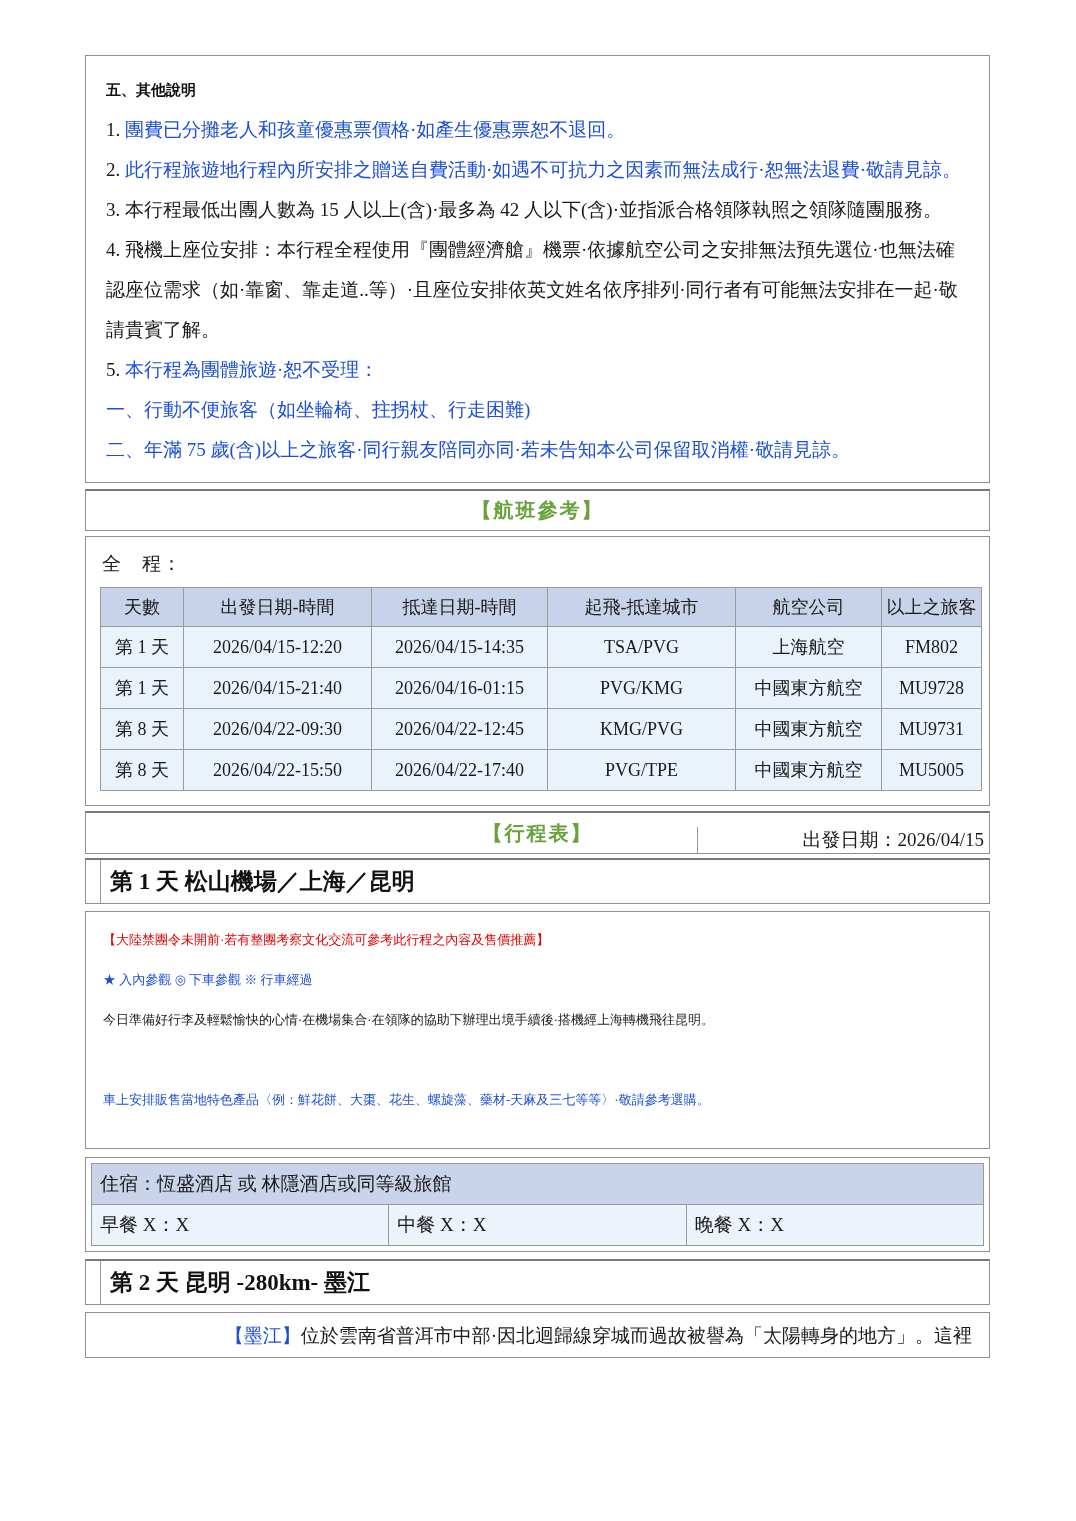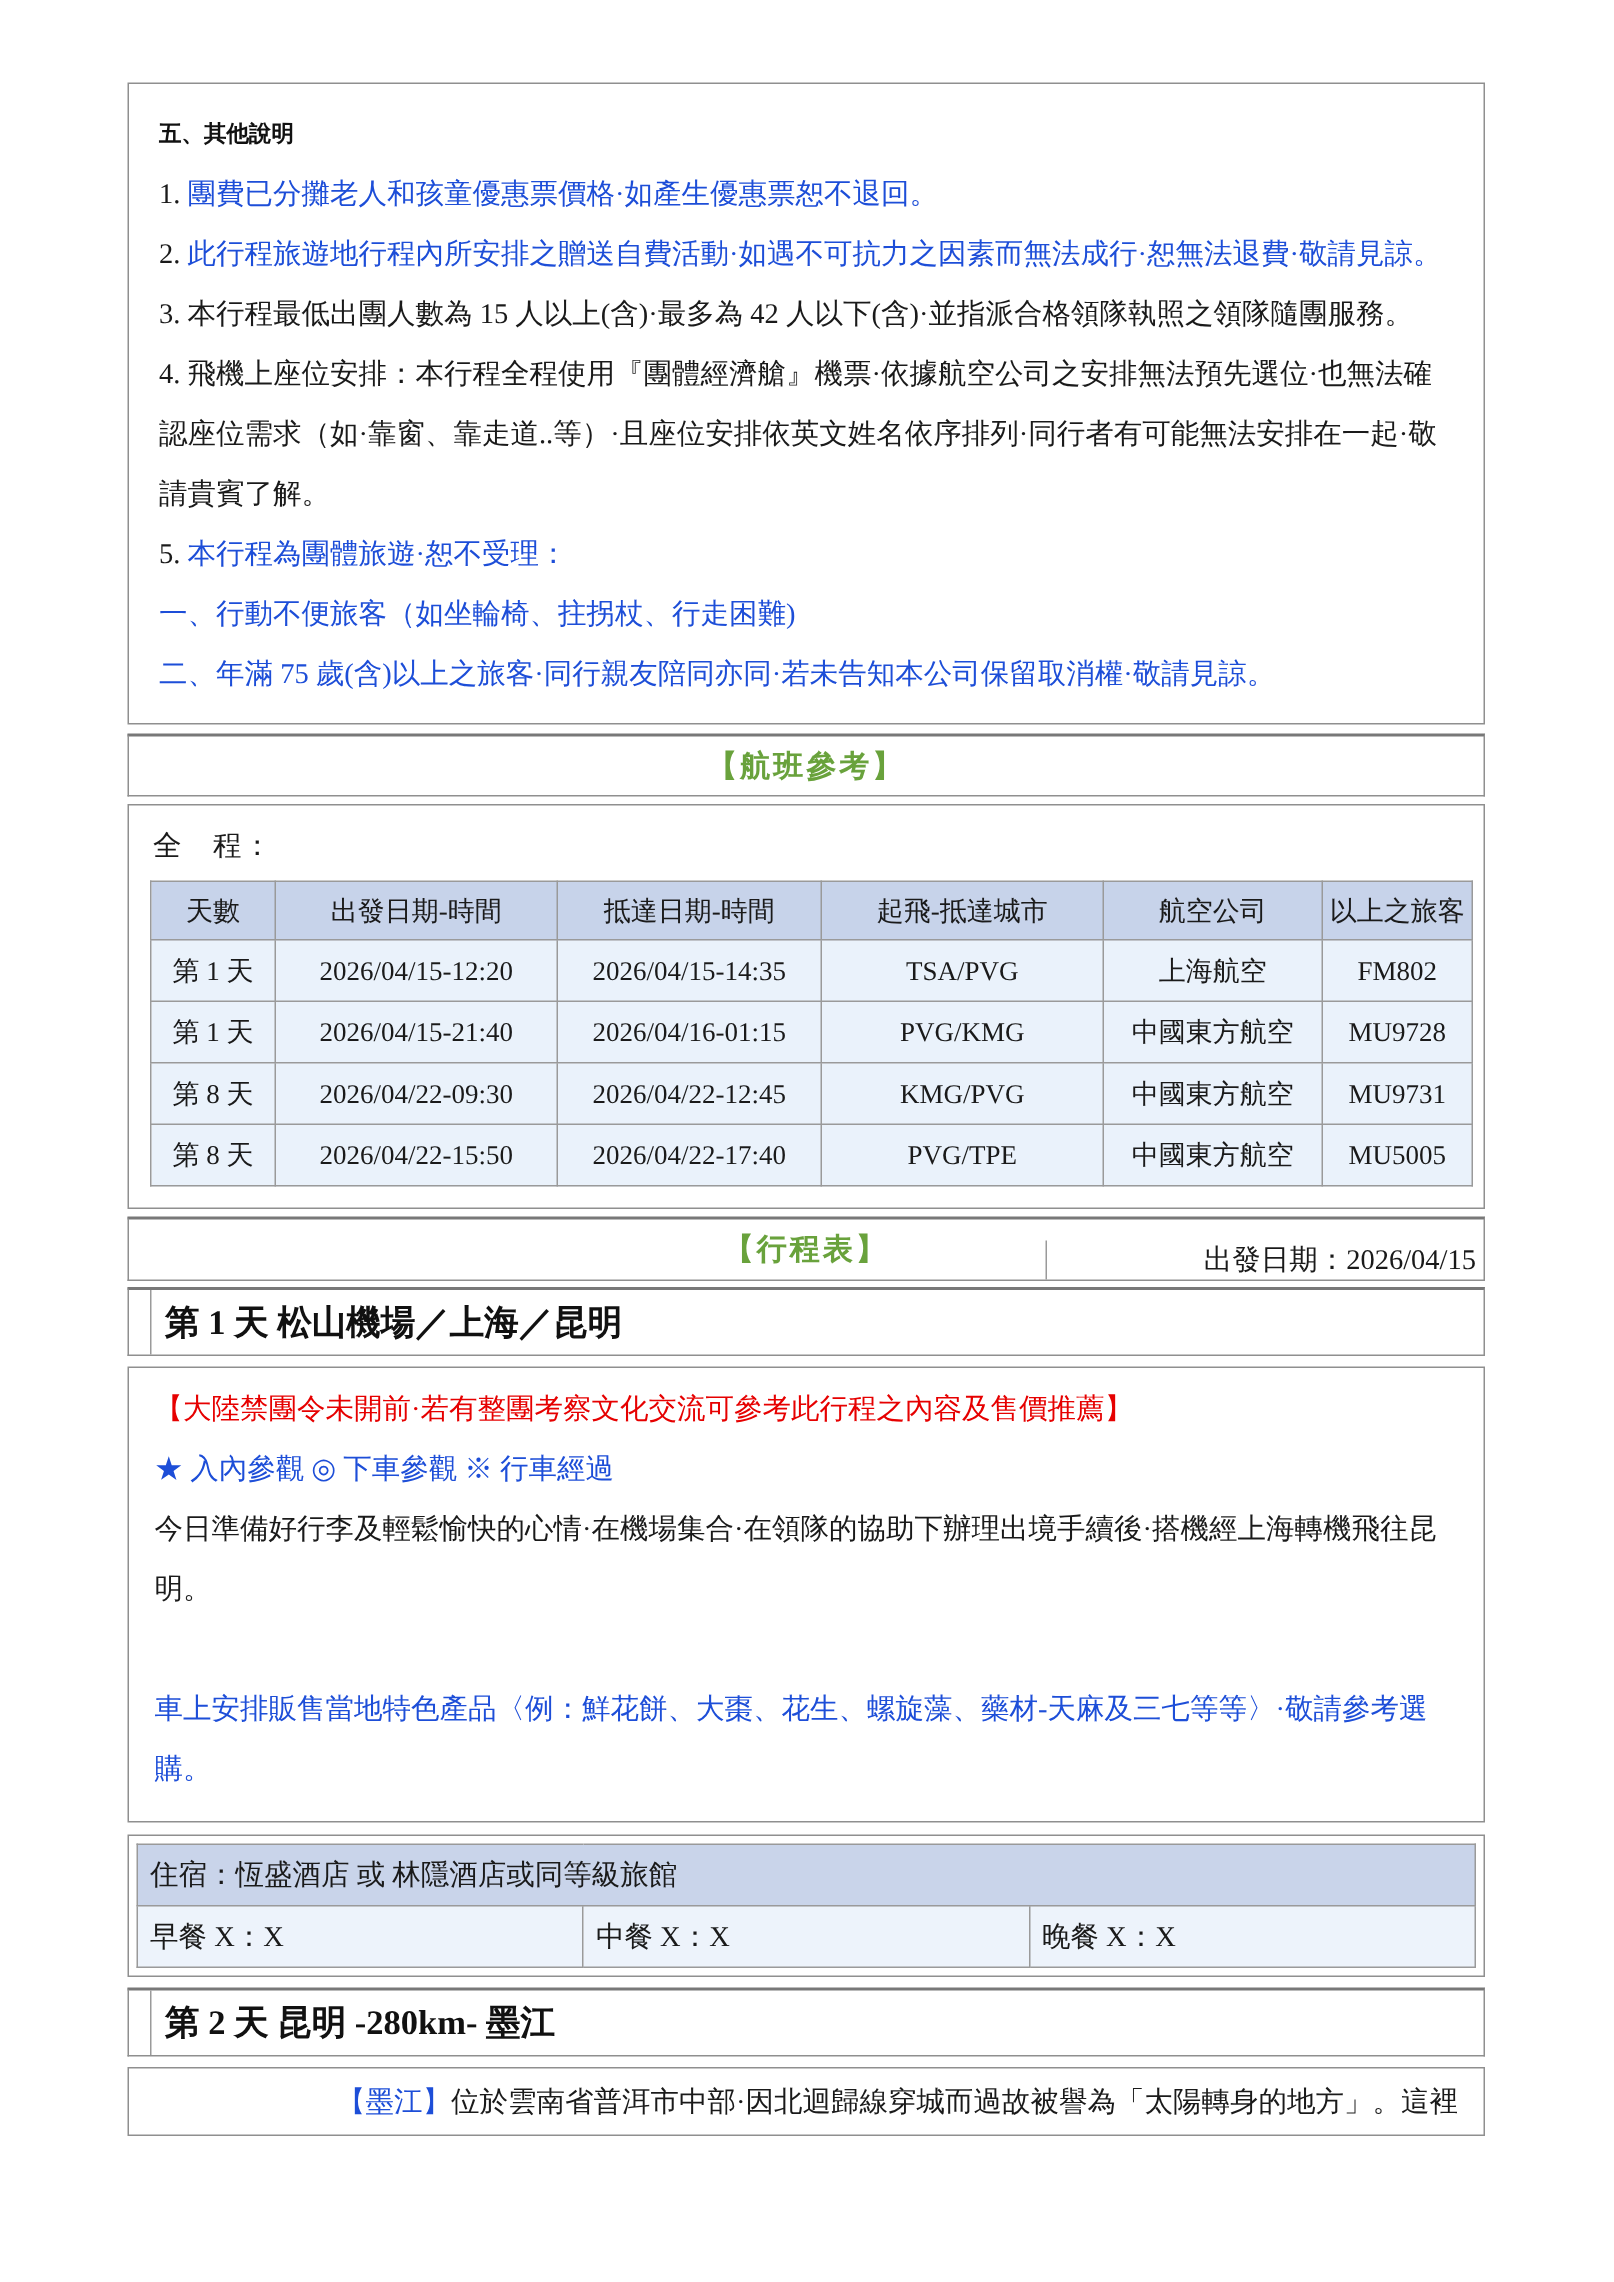--- a/index.html
+++ b/index.html
@@ -38,21 +38,21 @@
   .itin-title{position:absolute;left:0;right:0;top:50%;transform:translateY(-50%);
     text-align:center;color:#69a23c;font-weight:bold;font-size:20px;letter-spacing:2px;}
   .itin-date{flex:0 0 286px;border-left:1px solid #9a9a9a;display:flex;align-items:center;
     justify-content:flex-end;padding-right:5px;font-size:19px;position:relative;z-index:1;background:transparent;}
 
   
   .day-bar{height:46px;display:flex;align-items:stretch;margin-bottom:7px;border-top:2px solid #787878;}
   .day-heading{display:flex;align-items:center;padding-left:9px;font-size:23px;font-weight:bold;color:#111;}
 
   
-  .day-content{padding:8px 17px 14px 17px;font-size:19px;line-height:40px;margin-bottom:8px;}
+  .day-content{padding:8px 17px 28px 17px;font-size:13px;line-height:40px;margin-bottom:8px;}
   .t-red{color:#e60000;}
   .para{margin:0;}
   .shopping{margin-top:40px;}
 
   
   .lodging-box{padding:5px;margin-bottom:7px;}
   table.lodging{width:100%;border-collapse:collapse;font-size:19px;table-layout:fixed;}
   table.lodging td{border:1px solid #9a9a9a;height:40px;padding:0 0 0 8px;text-align:left;}
   td.hotel-cell{background:#c9d4ea;}
   td.meal-cell{background:#edf3fb;width:33.33%;}

